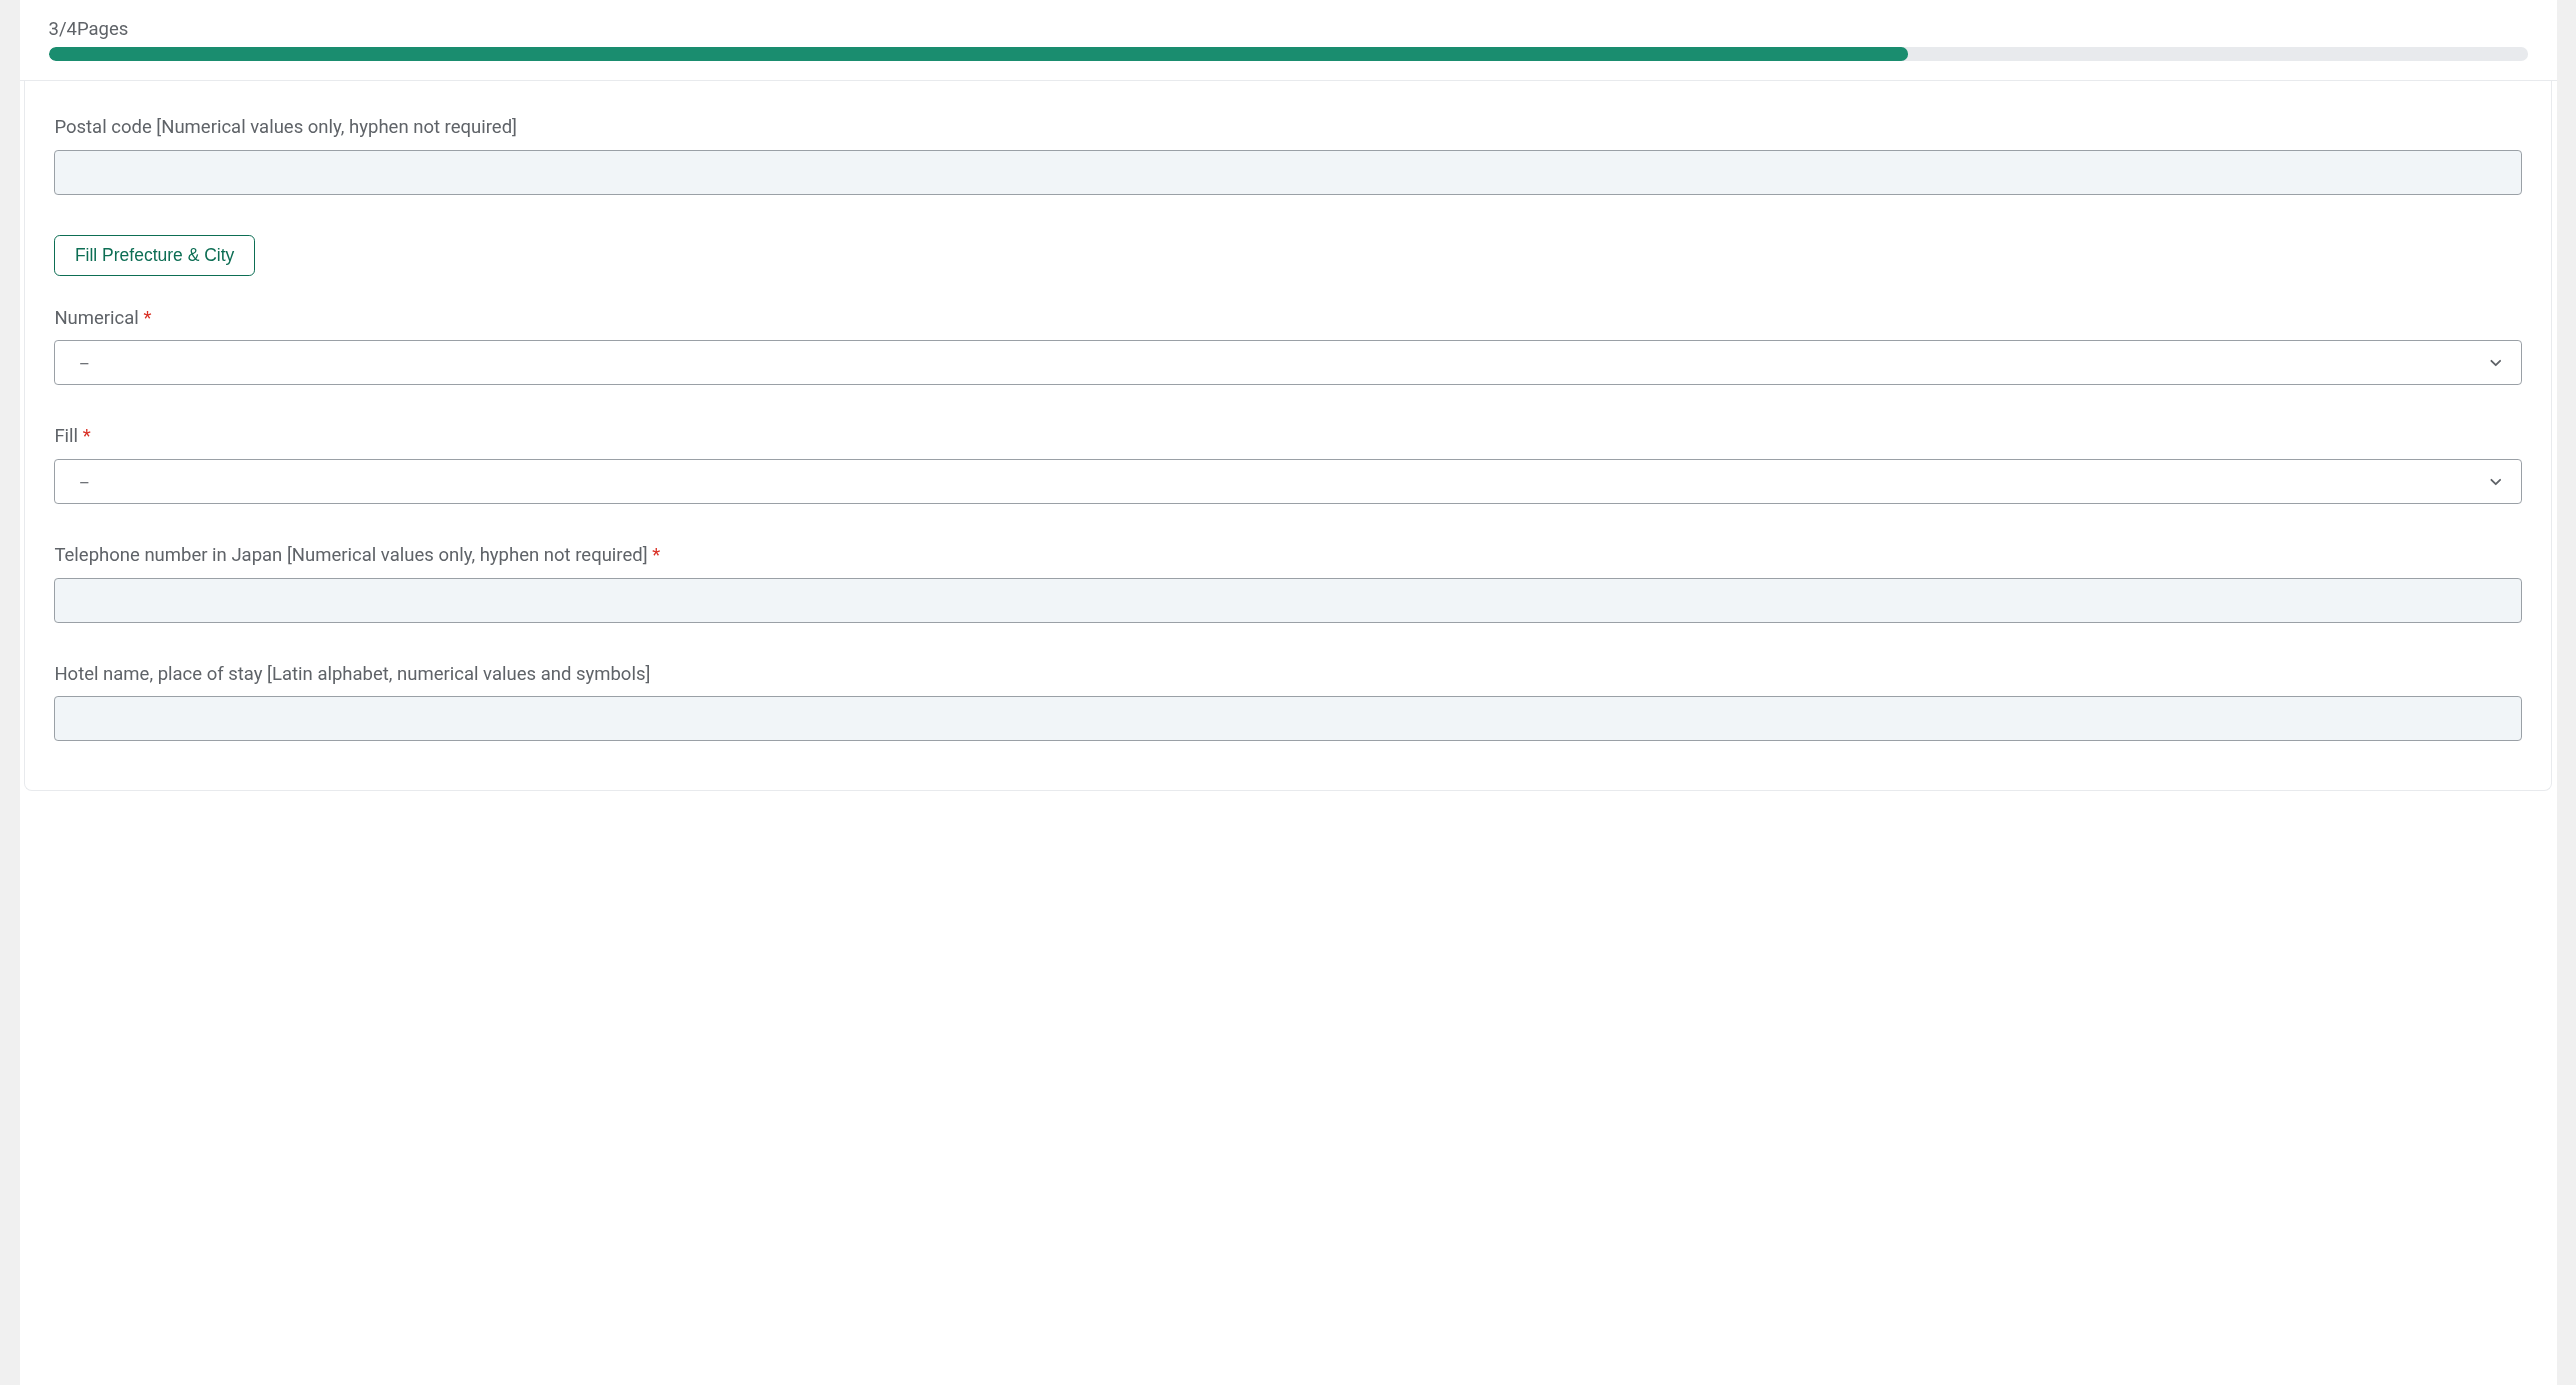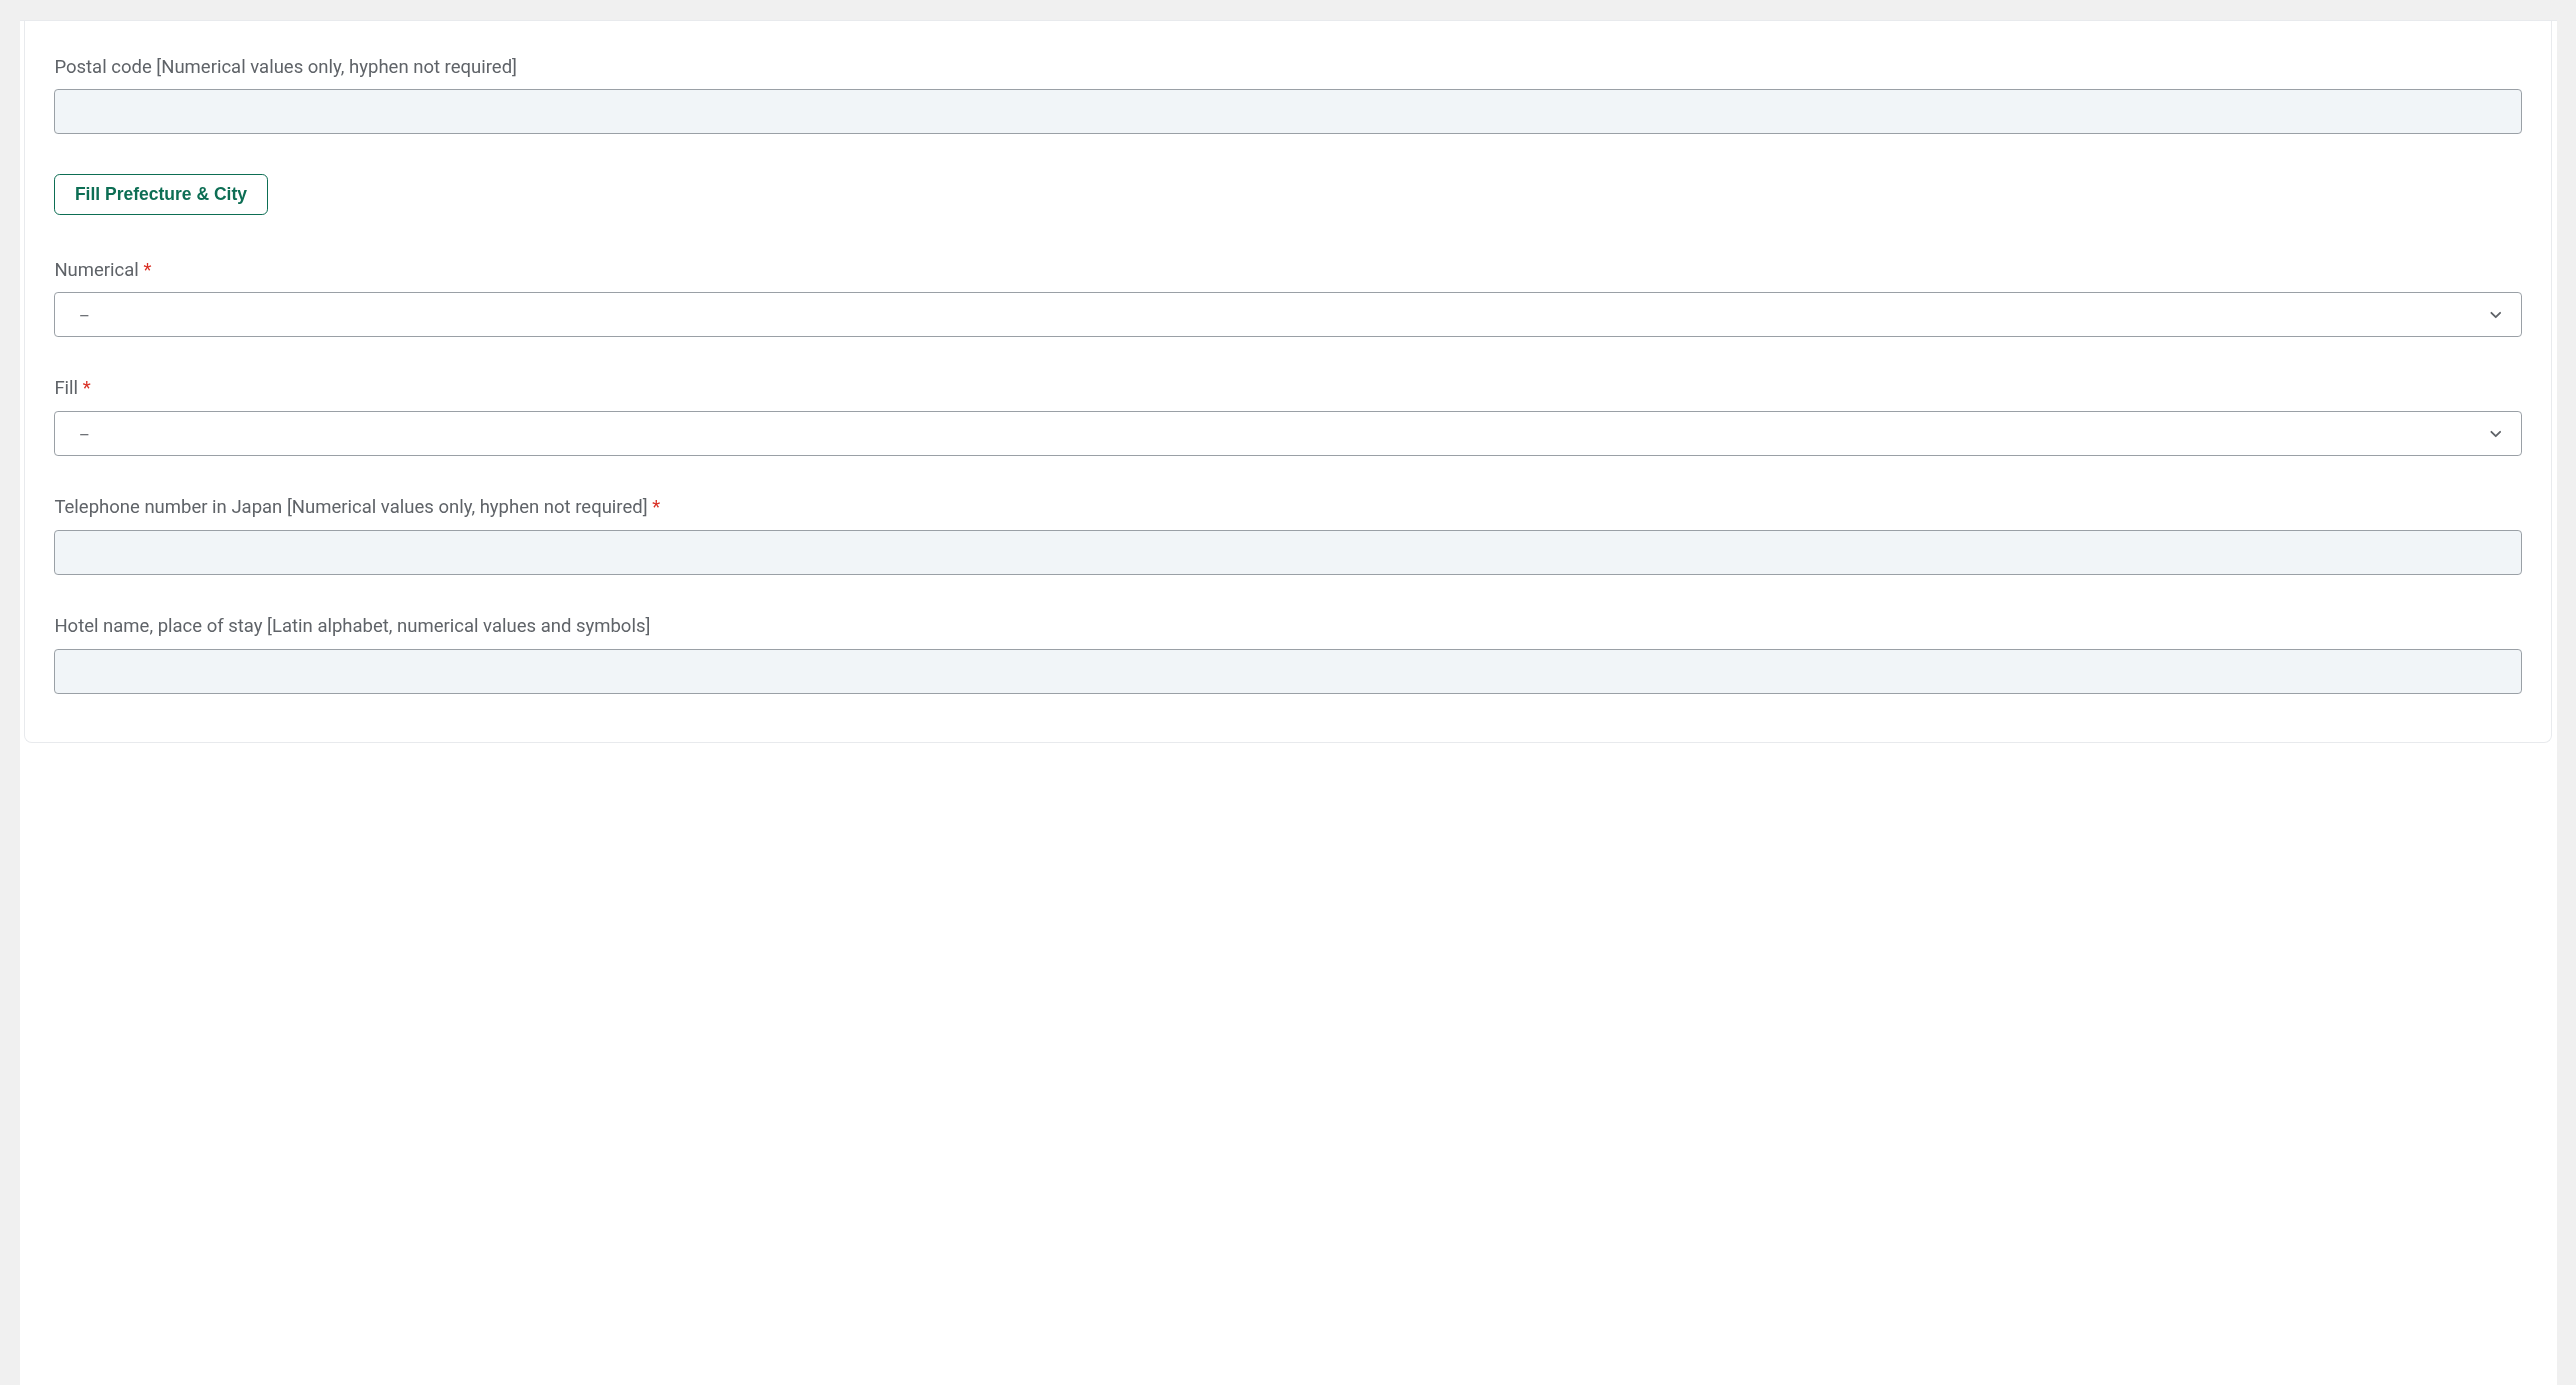--- a/index.html
+++ b/index.html
@@ -99,34 +99,40 @@
       top: 50%;
       transform: translateY(-50%);
       pointer-events: none;
       width: 17.5px;
       height: 17.5px;
     }
     .fill-button {
       display: inline-block;
       padding: 8.8px 19.5px;
       font-size: 17.5px;
-      font-weight: 700;
+      font-weight: 400;
       color: #0d6e54;
       background: #ffffff;
       border: 1.5px solid #0d6e54;
       border-radius: 5.8px;
       cursor: pointer;
-      margin-bottom: 44px;
+      margin-bottom: 31px;
     }
   </style>
 </head>
 <body>
 
 <div class="page-container">
 
+  <div class="progress-section">
+    <div class="progress-label">3/4Pages</div>
+    <div class="progress-bar">
+      <div class="progress-fill" style="width: 75%;"></div>
+    </div>
+  </div>
 
   <div class="divider"></div>
 
   <div class="form-container">
     
     <div class="form-field">
       <label class="field-label">
         <span>Postal code [Numerical values only, hyphen not required]</span>
       </label>
       <input type="text" class="text-input" value="" style="">

